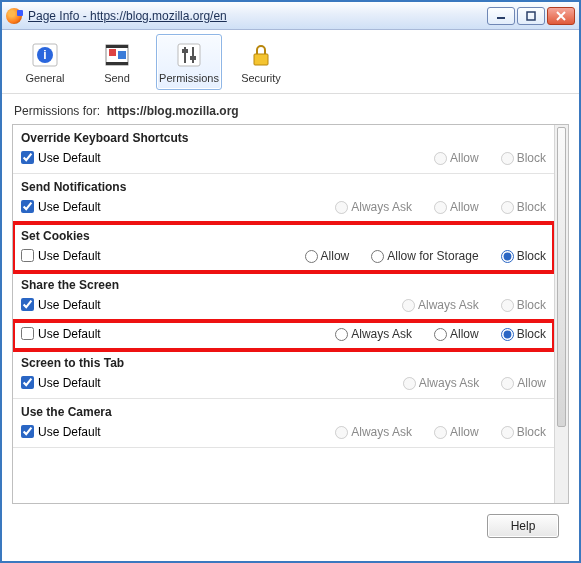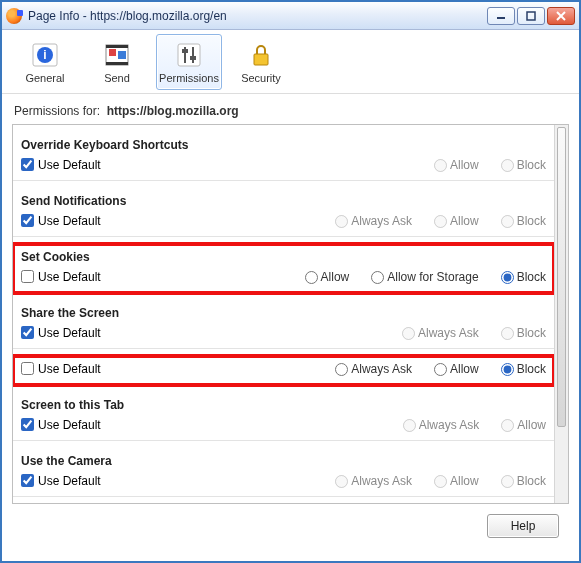--- a/index.html
+++ b/index.html
@@ -23,21 +23,21 @@
     border-radius: 50%;
     background: radial-gradient(circle at 35% 35%, #ffb84d 20%, #ff7a1a 60%, #8c3c00);
     position: relative;
     margin-right: 6px;
     flex-shrink:0;
   }
   .titlebar .app-icon::after{
     content:""; position:absolute; right:-1px; top:2px;
     width:6px; height:6px; background:#3a5aff; border-radius:1px;
   }
-  .titlebar .title-text { color:#1b2f55; }
+  .titlebar .title-text { color:#1b2f55;text-decoration:underline; }
   .titlebar .spacer { flex:1; }
   .winbtns { display:flex; gap:2px; }
   .winbtn {
     width:28px; height:18px; border:1px solid #6f87b5;
     border-radius:3px;
     background: linear-gradient(#fdfeff, #e2edfb);
     display:flex; align-items:center; justify-content:center;
     color:#2a3f68; font-size:10px; font-weight:bold;
     cursor:default;
   }
@@ -85,21 +85,20 @@
   }
   .scrollbar .thumb{
     position:absolute; left:2px; right:2px; top:2px; height:300px;
     background: linear-gradient(#fafafa,#d6d6d6);
     border:1px solid #b4b4b4; border-radius:2px;
   }
 
   .perm {
     border-bottom:1px solid #e3e3e3;
     padding:6px 8px 8px 8px;
-    margin-top:7px;
   }
   .perm h3 { font-size:12px; font-weight:bold; color:#222; margin-bottom:6px;}
   .row { display:flex; align-items:center; }
   .def { display:flex; align-items:flex-start; gap:4px; }
   .def input[type=checkbox]{ width:13px; height:13px; accent-color:#2a66c4;}
   .row .opts { margin-left:auto; display:flex; gap:22px; align-items:center; }
   .opt { display:flex; align-items:center; gap:3px; color:#333; }
   .opt.disabled { color:#8a8a8a; }
   .opt input[type=radio]{ width:13px; height:13px; accent-color:#2a66c4;}
   .highlight{ outline:4px solid #e11; outline-offset:-2px; }

